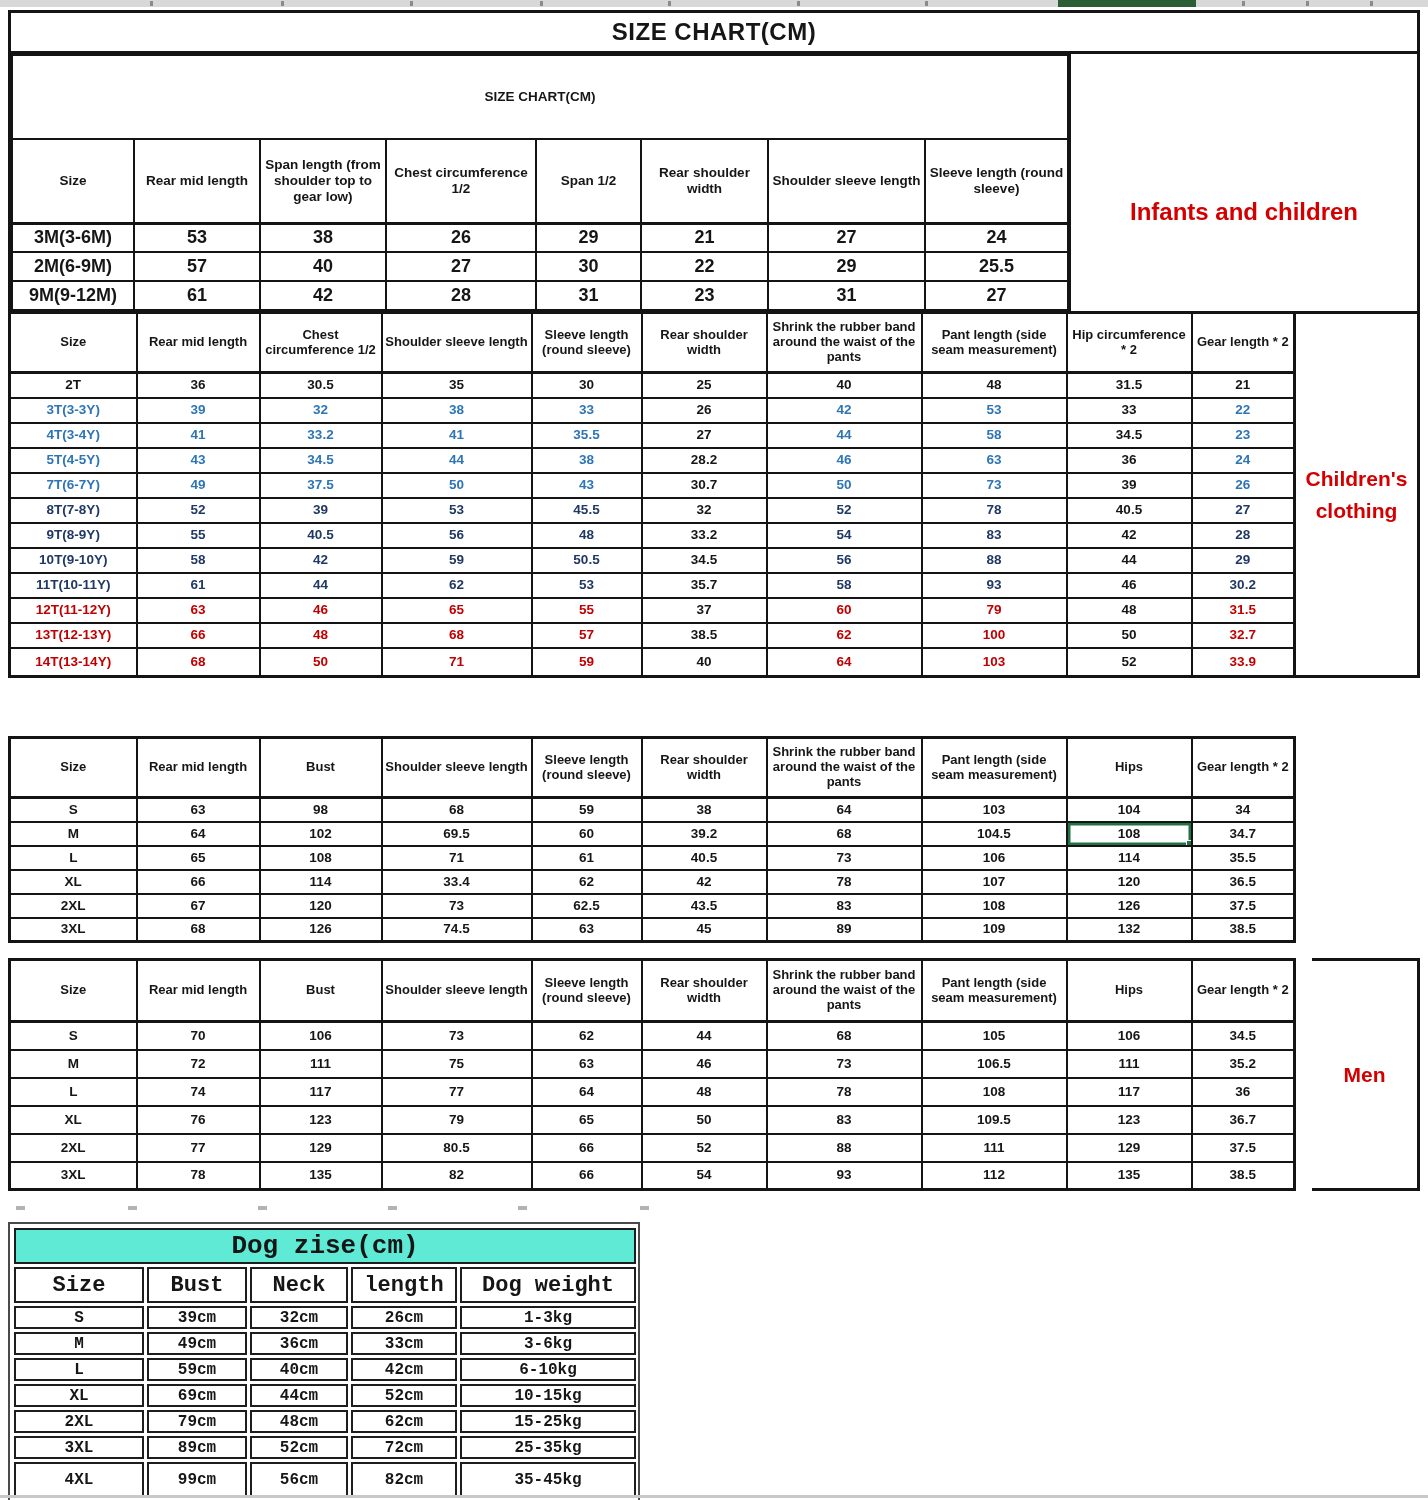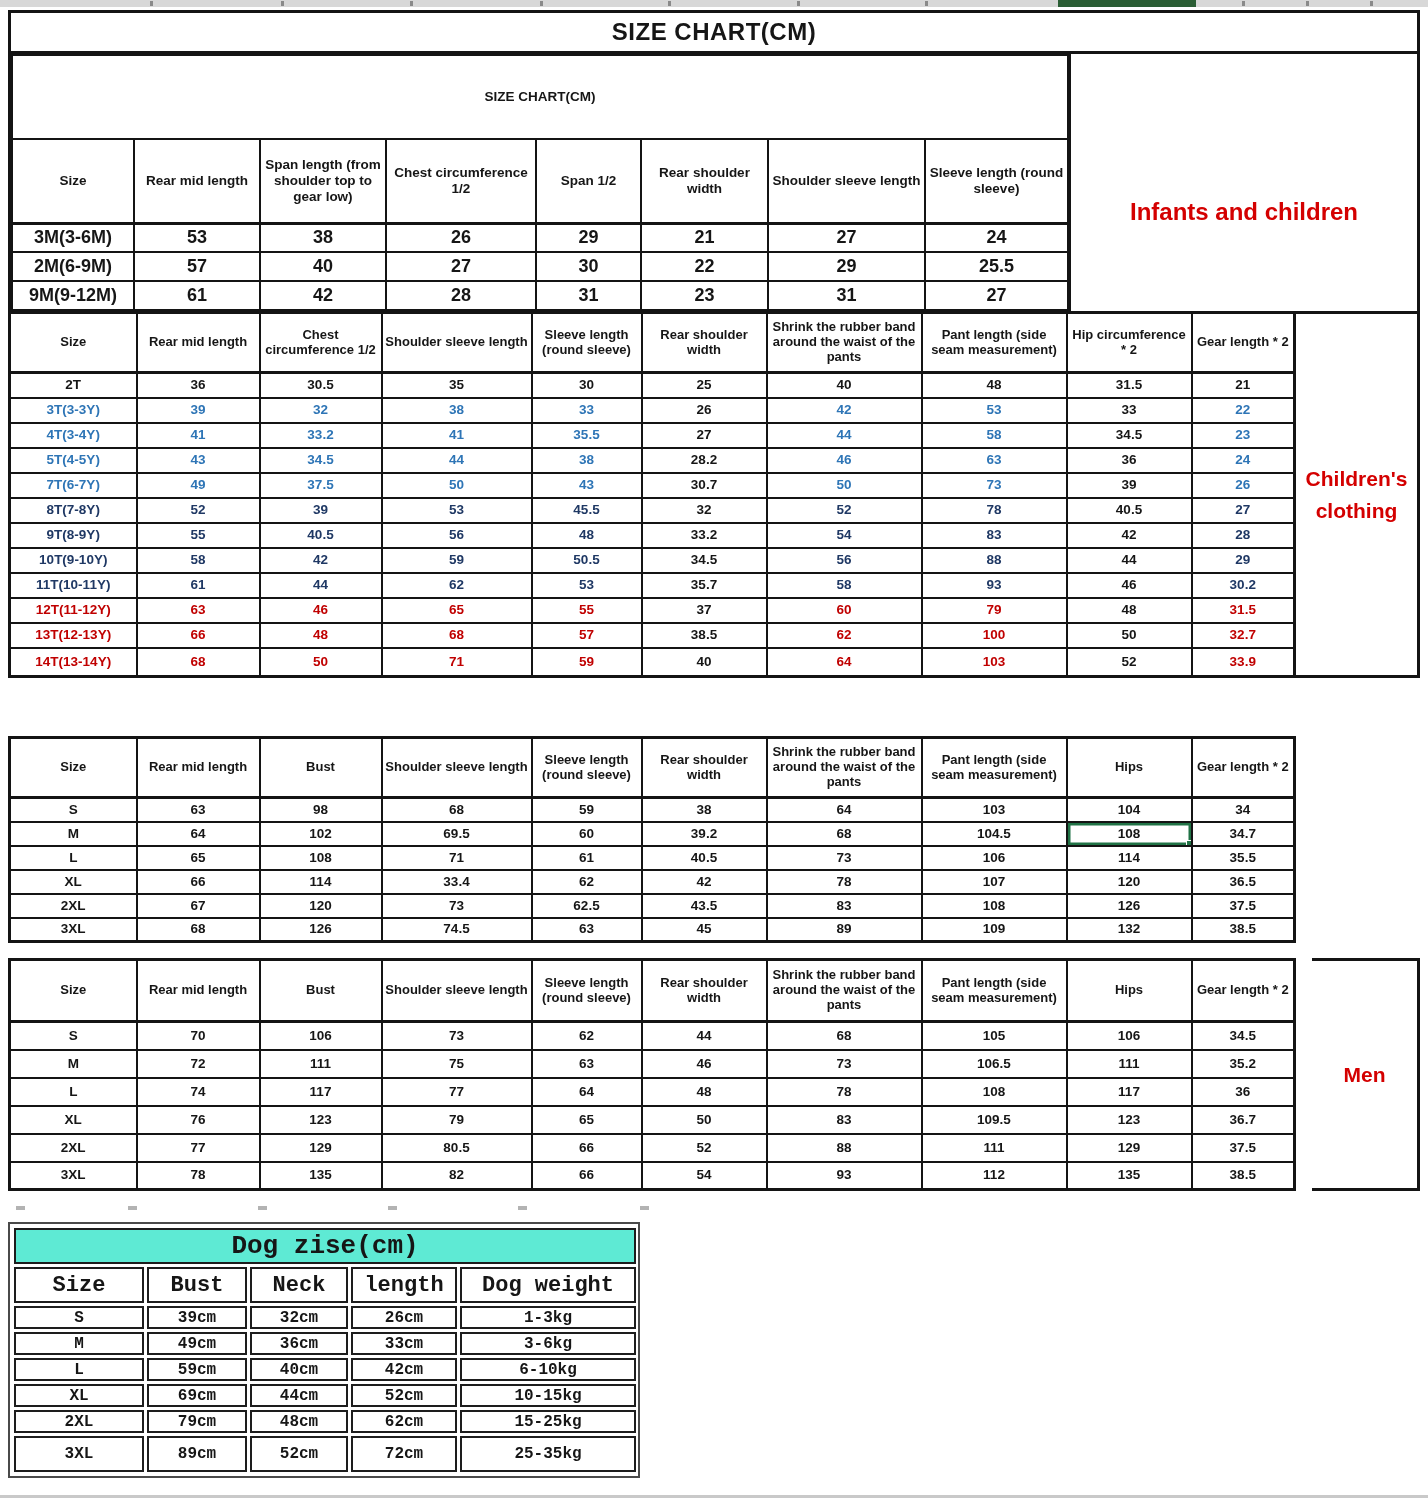--- a/index.html
+++ b/index.html
@@ -662,17 +662,24 @@
           <td>62cm</td>
           <td>15-25kg</td>
         </tr>
         <tr>
           <td>3XL</td>
           <td>89cm</td>
           <td>52cm</td>
           <td>72cm</td>
           <td>25-35kg</td>
         </tr>
+        <tr>
+          <td>4XL</td>
+          <td>99cm</td>
+          <td>56cm</td>
+          <td>82cm</td>
+          <td>35-45kg</td>
+        </tr>
       </tbody>
     </table>
 </div>
 
 <div class="bottom-strip"></div>
 
 </body></html>

